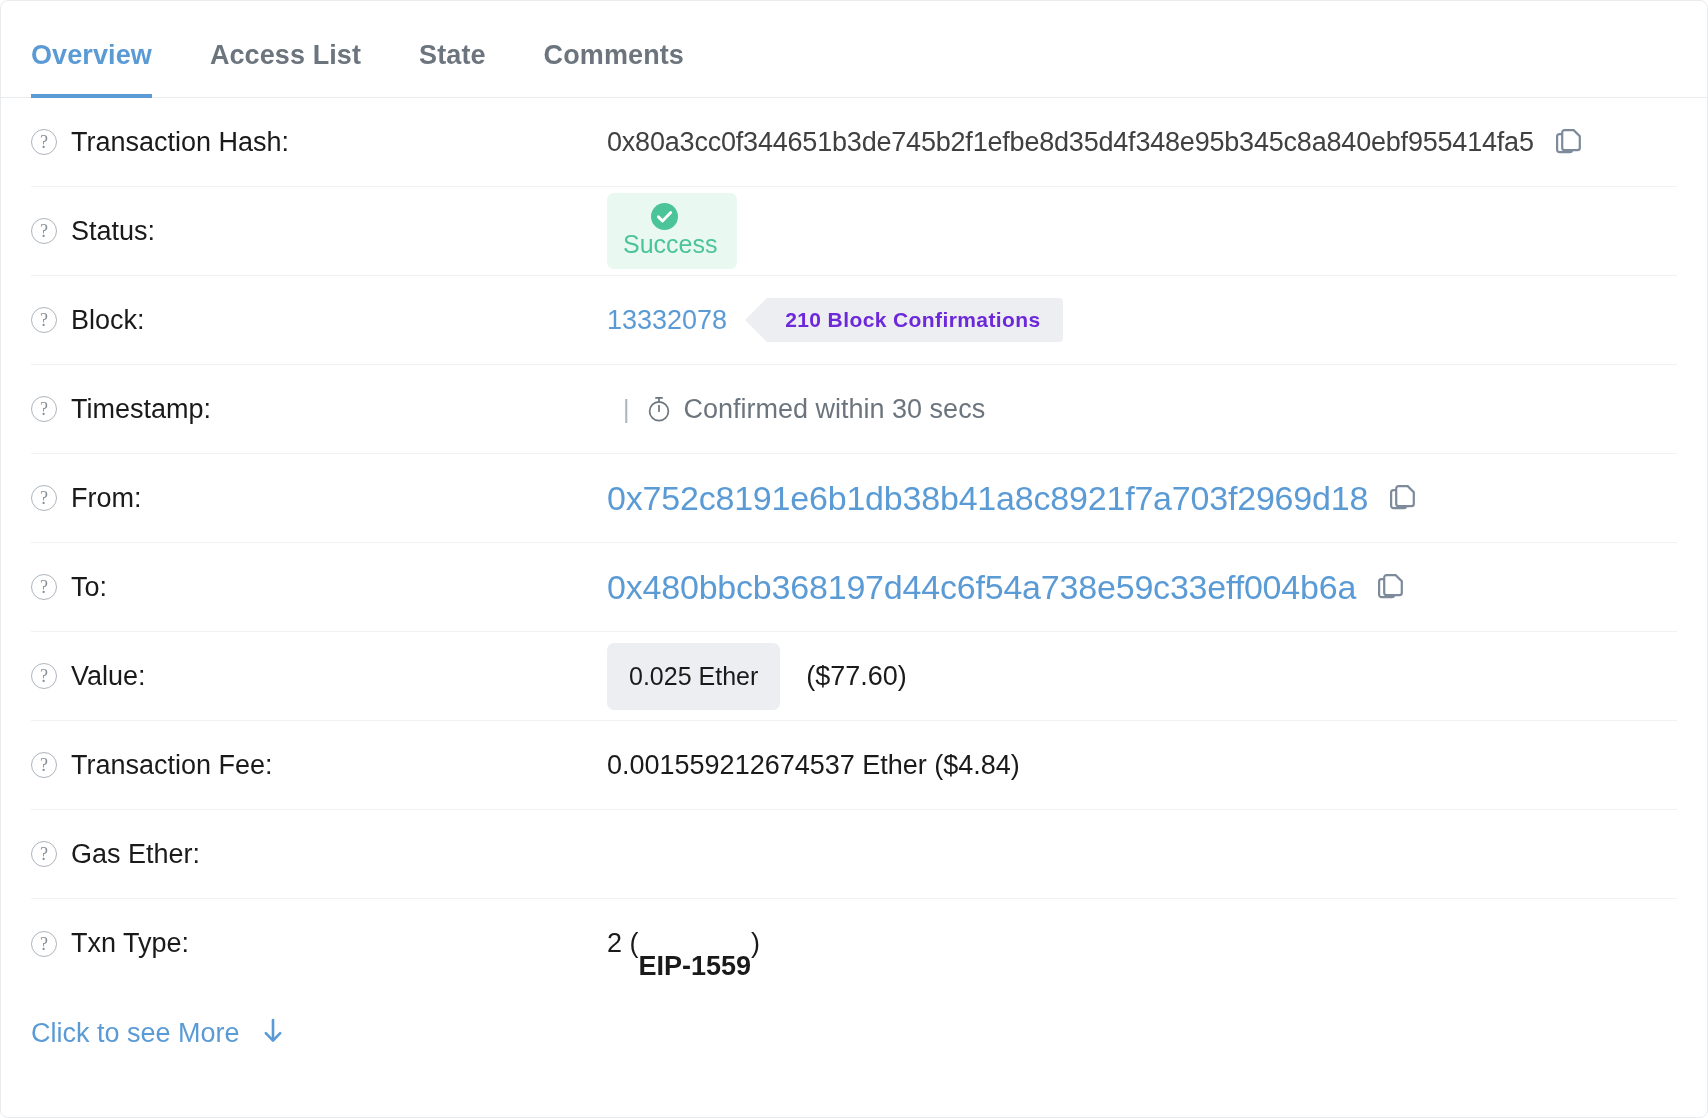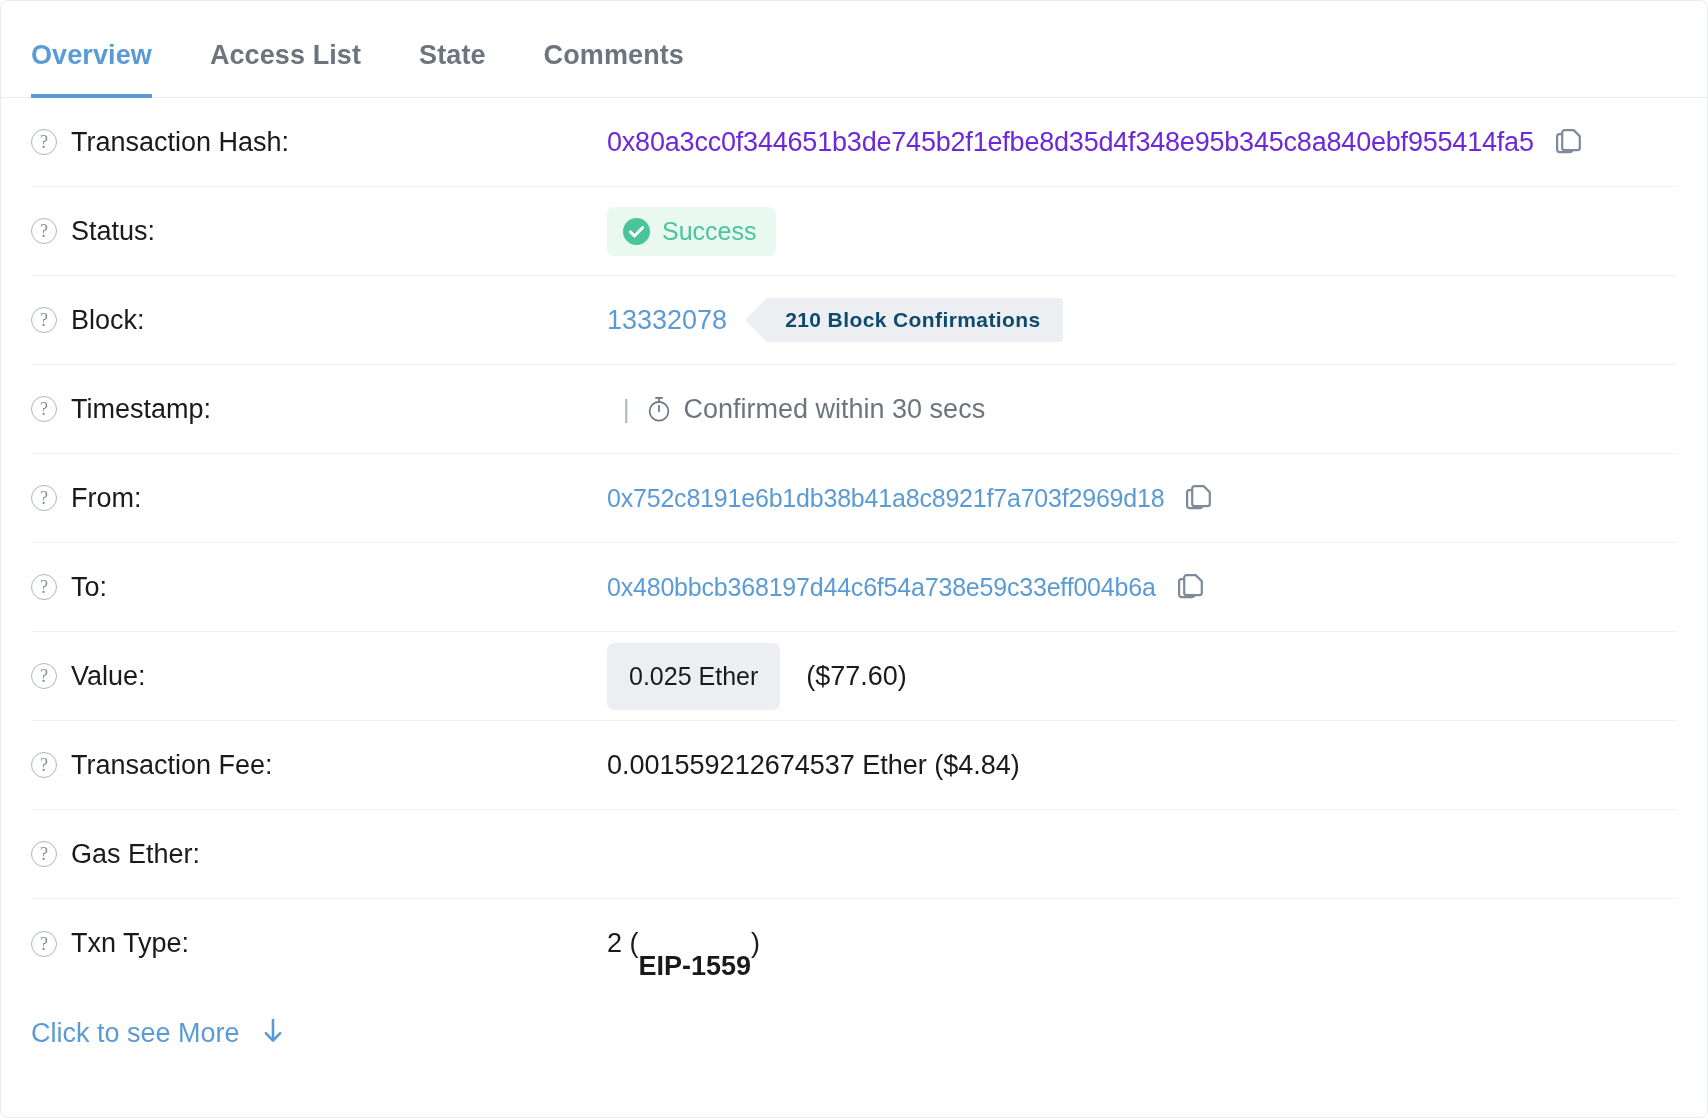--- a/index.html
+++ b/index.html
@@ -114,60 +114,61 @@
     height: 28px;
     margin-left: 22px;
     cursor: pointer;
     flex: 0 0 26px;
   }
   .copy-icon svg { display: block; }
 
   
   .hash {
     font-size: 27px;
-    color: #6d28d9;
+    color: #404040;
     letter-spacing: -0.2px;
   }
   .addr {
-    font-size: 25px;
+    font-size: 34px;
     color: #5b9bd5;
     cursor: pointer;
     letter-spacing: -0.2px;
   }
 
   
   .status-badge {
     display: inline-flex;
     align-items: center;
     background: #e9f9f1;
     color: #4cc49a;
     border-radius: 7px;
     padding: 10px 20px 10px 16px;
     font-size: 25px;
+    flex-direction: column;
   }
   .check-circle {
     width: 27px;
     height: 27px;
     flex: 0 0 27px;
     margin-right: 12px;
   }
 
   
   .block-num {
     color: #5b9bd5;
     font-size: 27px;
     cursor: pointer;
   }
   .confirm-badge {
     position: relative;
     display: inline-flex;
     align-items: center;
     height: 44px;
     background: #eceef1;
-    color: #0c4a6e;
+    color: #6d28d9;
     font-size: 21px;
     font-weight: bold;
     letter-spacing: 0.4px;
     padding: 0 22px 0 18px;
     margin-left: 40px;
     border-radius: 0 4px 4px 0;
     white-space: nowrap;
   }
   .confirm-badge::before {
     content: "";

